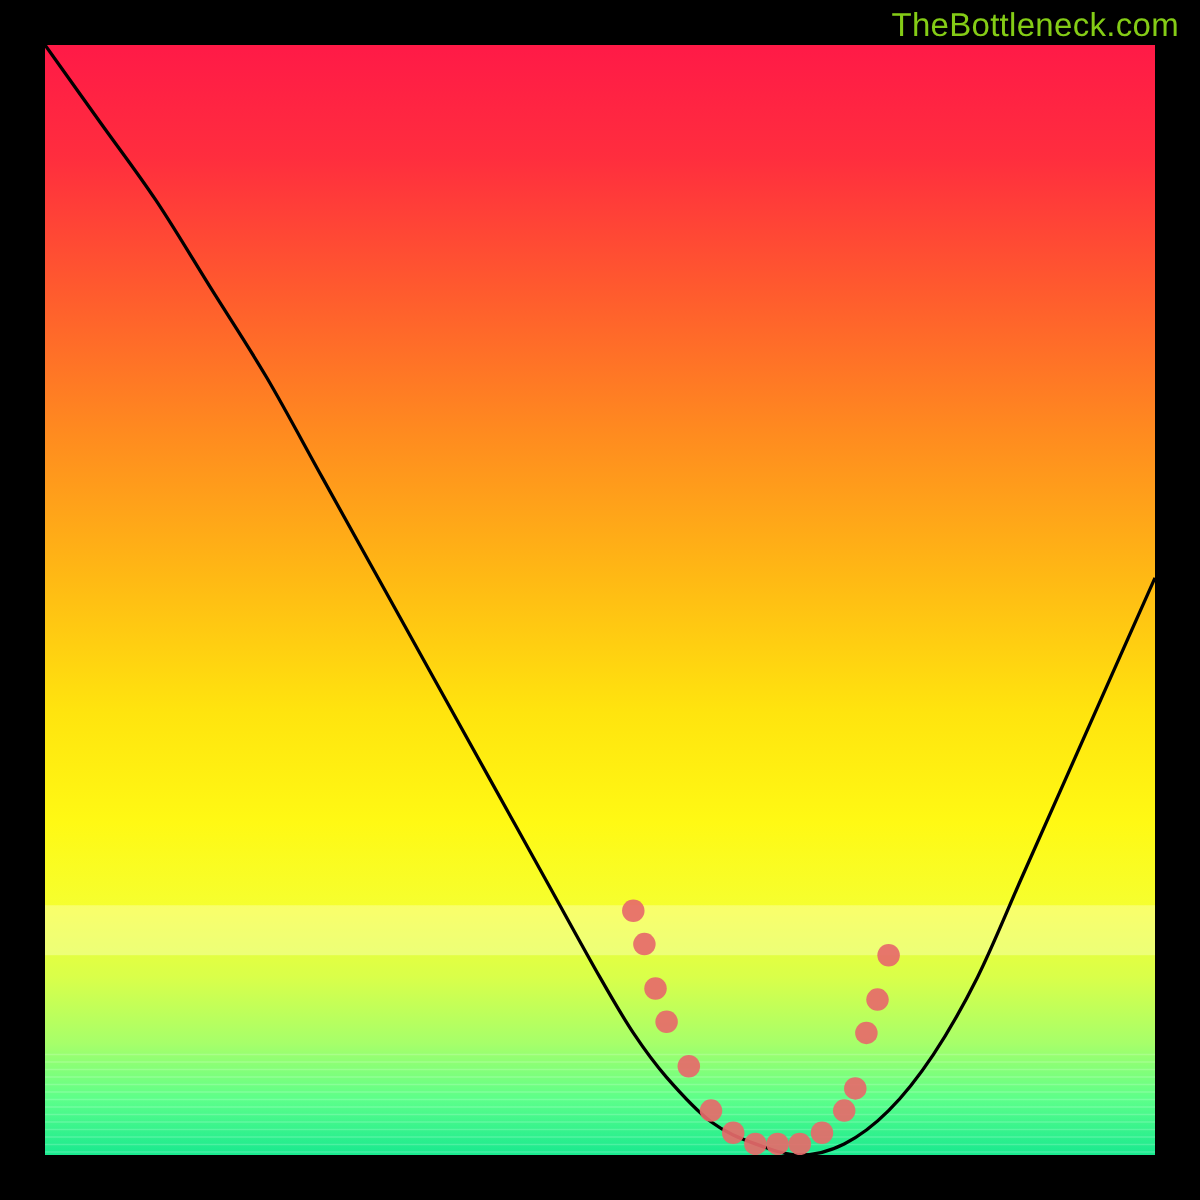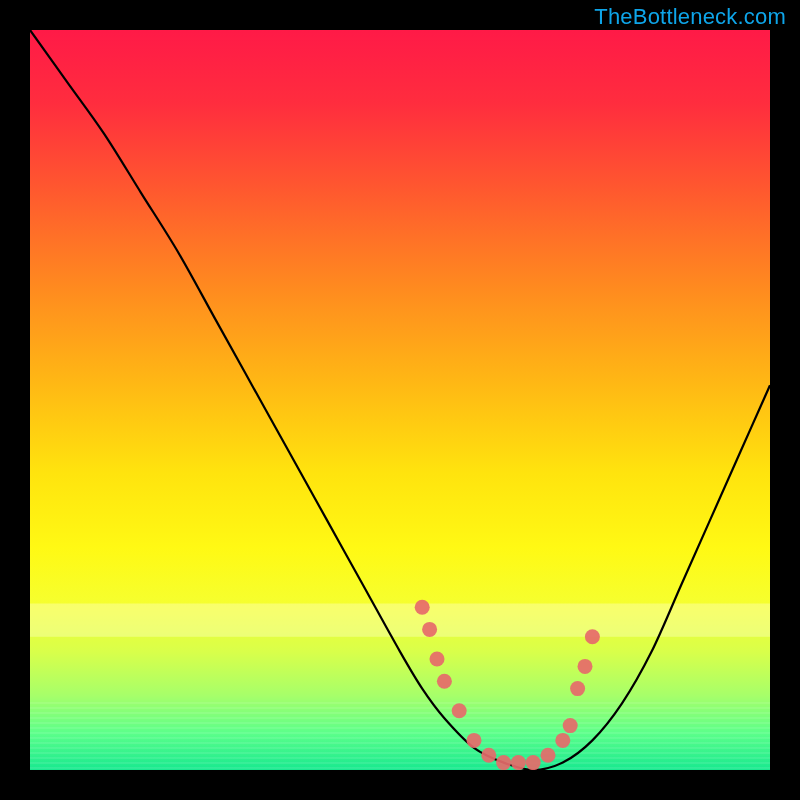--- a/index.html
+++ b/index.html
@@ -15,21 +15,21 @@
     position: absolute;
     top: 0;
     left: 0;
     width: 800px;
     height: 800px;
   }
   .watermark {
     position: absolute;
     top: 4px;
     right: 14px;
-    color: #0ea5e9;
+    color: #84cc16;
     font-size: 22px;
     font-weight: 500;
     letter-spacing: 0.2px;
     z-index: 10;
   }
   .plot-area {
     position: absolute;
     left: 30px;
     top: 30px;
     width: 740px;

